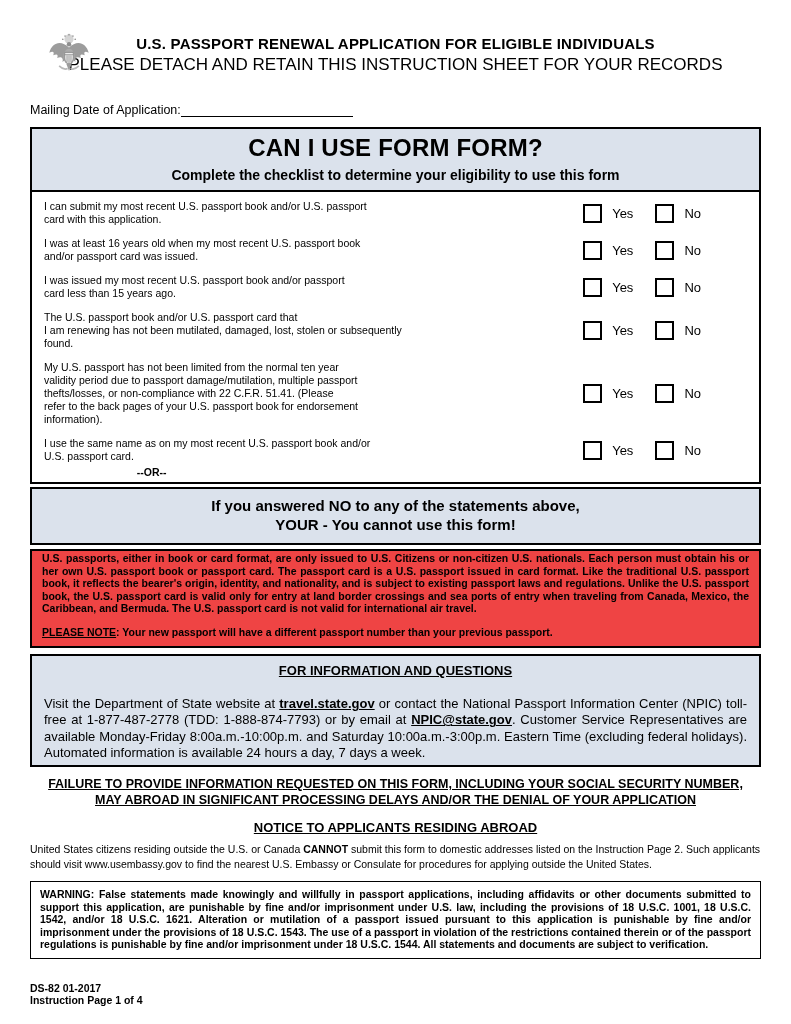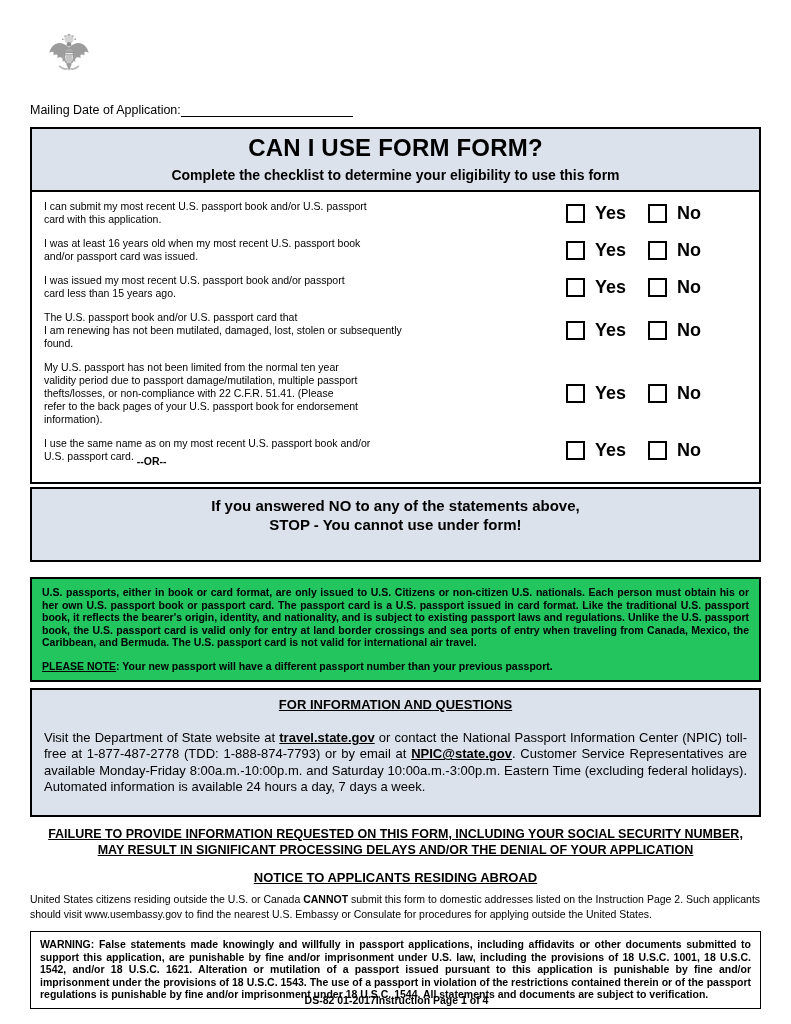--- a/index.html
+++ b/index.html
@@ -24,54 +24,54 @@
   .chk-box { margin-top:10px; }
   .chk-head { border-bottom:2px solid #000; text-align:center; padding:5px 0 7px 0; }
   .chk-title { font-size:24px; font-weight:bold; letter-spacing:.2px; }
   .chk-sub { font-size:14px; font-weight:bold; margin-top:5px; }
   .chk-body { background:#fff; padding:8px 2px 8px 12px; }
   .chk-row { display:flex; align-items:center; margin-bottom:11px; }
   .stmt { font-size:10.5px; line-height:13px; flex:1; }
   .alt-stmt { margin-bottom:11px; margin-top:-2px; }
   .yn { display:flex; align-items:center; margin-right:56px; flex:0 0 auto; }
   .cb { width:19px; height:19px; border:2px solid #000; background:#fff; display:inline-block; }
-  .yn-label { font-size:18px; margin-left:10px;font-weight:bold; }
+  .yn-label { font-size:13px; margin-left:10px; }
   .yn .cb + .yn-label { margin-right:22px; }
   .yn .yn-label:last-child { margin-right:0; }
-  .or-label { font-weight:bold; position:relative; top:5px; }
-
-  
-  .stop-box { margin-top:3px; padding:7px 12px 26px 12px; }
+  .or-label { font-weight:bold; position:relative; top:16px; }
+
+  
+  .stop-box { margin-top:3px; padding:7px 12px 9px 12px; }
   .stop-l1,.stop-l2 { text-align:center; font-weight:bold; font-size:15px; line-height:19px; }
   .stop-body { margin-top:6px; font-size:13.5px; line-height:17px; text-align:justify; }
   .link { font-weight:bold; text-decoration:underline; }
 
   
-  .pass-box { margin-top:15px; background:#22c55e; padding:7px 10px 8px 10px; }
+  .pass-box { margin-top:4px; background:#ef4444; padding:1px 10px 8px 10px; }
   .pass-body { font-size:10.5px; font-weight:bold; line-height:12.6px; text-align:justify; }
   .pass-note { font-size:10.5px; font-weight:bold; margin-top:11px; }
   .u { text-decoration:underline; }
 
   
-  .info-box { margin-top:6px; padding:7px 12px 19px 12px; }
+  .info-box { margin-top:6px; padding:7px 12px 3px 12px; }
   .info-title { text-align:center; font-size:13px; font-weight:bold; text-decoration:underline; }
   .info-body { margin-top:18px; font-size:13px; line-height:16.5px; text-align:justify; }
 
   
   .failure { margin-top:9px; text-align:center; font-size:12.5px; font-weight:bold; line-height:16.5px; text-decoration:underline; }
 
   
   .notice-title { margin-top:11px; text-align:center; font-size:13px; font-weight:bold; text-decoration:underline; }
   .abroad { margin-top:7px; font-size:10.5px; line-height:15px; }
 
   
   .warn-box { margin-top:9px; border:1.6px solid #000; padding:6px 9px 7px 9px; }
   .warn-body { font-size:10.5px; font-weight:bold; line-height:12.6px; text-align:justify; }
 
-  .footer { position:absolute; left:30px; right:28px; bottom:18px; display:flex; justify-content:center; font-size:10.5px; font-weight:bold; }
+  .footer { position:absolute; left:30px; right:28px; bottom:18px; display:flex; justify-content:flex-start; font-size:10.5px; font-weight:bold;flex-direction:column; }
 </style>
 </head>
 <body>
 
 <div class="page">
 
   <div class="hdr">
     <span class="hdr-logo">
       <svg width="42" height="48" viewBox="0 0 64 70" aria-hidden="true">
         <circle cx="32" cy="9" r="7" fill="#d4d4d4"></circle>
@@ -91,20 +91,24 @@
         <g stroke="#777" stroke-width="1">
           <path d="M29 34 v10"></path>
             <path d="M32 34 v12"></path>
             <path d="M35 34 v10"></path>
         </g>
         <path d="M28 47 L32 58 L36 47 Z" fill="#9c9c9c"></path>
         <path d="M17 50 q7 7 13 4" stroke="#b8b8b8" stroke-width="2.5" fill="none"></path>
         <path d="M47 50 q-7 7 -13 4" stroke="#b8b8b8" stroke-width="2.5" fill="none"></path>
       </svg>
     </span>
+    <div class="hdr-titles">
+      <div class="hdr-title1">U.S. PASSPORT RENEWAL APPLICATION FOR ELIGIBLE INDIVIDUALS</div>
+      <div class="hdr-title2">PLEASE DETACH AND RETAIN THIS INSTRUCTION SHEET FOR YOUR RECORDS</div>
+    </div>
   </div>
 
   <div class="mailing">
     <span>Mailing Date of Application:</span><span class="mailing-blank"></span>
   </div>
 
   <div class="box chk-box">
     <div class="chk-head bluebg">
       <div class="chk-title">CAN I USE FORM FORM?</div>
       <div class="chk-sub">Complete the checklist to determine your eligibility to use this form</div>
@@ -167,36 +171,36 @@
         <span class="yn-label">Yes</span>
         <span class="cb"></span>
         <span class="yn-label">No</span>
       </div>
     </div>
       </div>
   </div>
 
   <div class="box bluebg stop-box">
     <div class="stop-l1">If you answered NO to any of the statements above,</div>
-    <div class="stop-l2">STOP - You cannot use under form!</div>
+    <div class="stop-l2">YOUR - You cannot use this form!</div>
   </div>
 
   <div class="box pass-box">
     <div class="pass-body">U.S. passports, either in book or card format, are only issued to U.S. Citizens or non-citizen U.S. nationals. Each person must obtain his or her own U.S. passport book or passport card. The passport card is a U.S. passport issued in card format. Like the traditional U.S. passport book, it reflects the bearer's origin, identity, and nationality, and is subject to existing passport laws and regulations. Unlike the U.S. passport book, the U.S. passport card is valid only for entry at land border crossings and sea ports of entry when traveling from Canada, Mexico, the Caribbean, and Bermuda. The U.S. passport card is not valid for international air travel.</div>
     <div class="pass-note"><span class="u">PLEASE NOTE</span><span>: Your new passport will have a different passport number than your previous passport.</span></div>
   </div>
 
   <div class="box bluebg info-box">
     <div class="info-title">FOR INFORMATION AND QUESTIONS</div>
     <div class="info-body"><span>Visit the Department of State website at </span><span class="link">travel.state.gov</span><span> or contact the National Passport Information Center (NPIC) toll-free at 1-877-487-2778 (TDD: 1-888-874-7793) or by email at </span><span class="link">NPIC@state.gov</span><span>.  Customer Service Representatives are available Monday-Friday 8:00a.m.-10:00p.m. and Saturday 10:00a.m.-3:00p.m. Eastern Time (excluding federal holidays). Automated information is available 24 hours a day, 7 days a week.</span></div>
   </div>
 
   <div class="failure">
     <span>FAILURE TO PROVIDE INFORMATION REQUESTED ON THIS FORM, INCLUDING YOUR SOCIAL SECURITY NUMBER,</span><br>
-    <span>MAY RESULT IN SIGNIFICANT PROCESSING DELAYS AND/OR THE DENIAL OF YOUR APPLICATION</span>
+    <span>MAY ABROAD IN SIGNIFICANT PROCESSING DELAYS AND/OR THE DENIAL OF YOUR APPLICATION</span>
   </div>
 
   <div class="notice-title">NOTICE TO APPLICANTS RESIDING ABROAD</div>
   <div class="abroad"><span>United States citizens residing outside the U.S. or Canada </span><b>CANNOT</b><span> submit this form to domestic addresses listed on the Instruction Page 2.  Such applicants should visit www.usembassy.gov to find the nearest U.S. Embassy or Consulate for procedures for applying outside the United States.</span></div>
 
   <div class="warn-box">
     <div class="warn-body"><span>WARNING:</span><span>  False statements made knowingly and willfully in passport applications, including affidavits or other documents submitted to support this application, are punishable by fine and/or imprisonment under U.S. law, including the provisions of 18 U.S.C. 1001, 18 U.S.C. 1542, and/or 18 U.S.C. 1621.  Alteration or mutilation of a passport issued pursuant to this application is punishable by fine and/or imprisonment under the provisions of 18 U.S.C. 1543.  The use of a passport in violation of the restrictions contained therein or of the passport regulations is punishable by fine and/or imprisonment under 18 U.S.C. 1544.  All statements and documents are subject to verification.</span></div>
   </div>
 
   <div class="footer">

